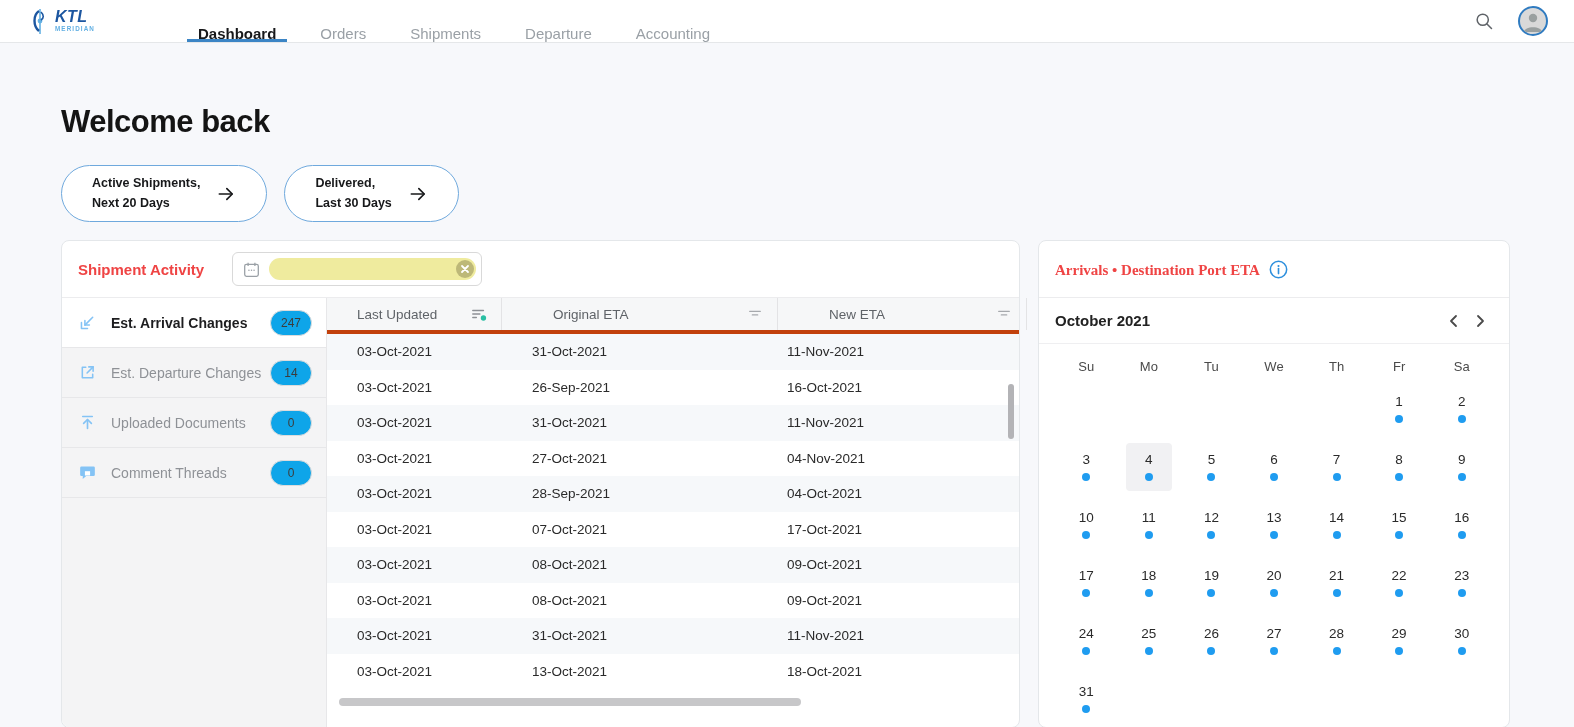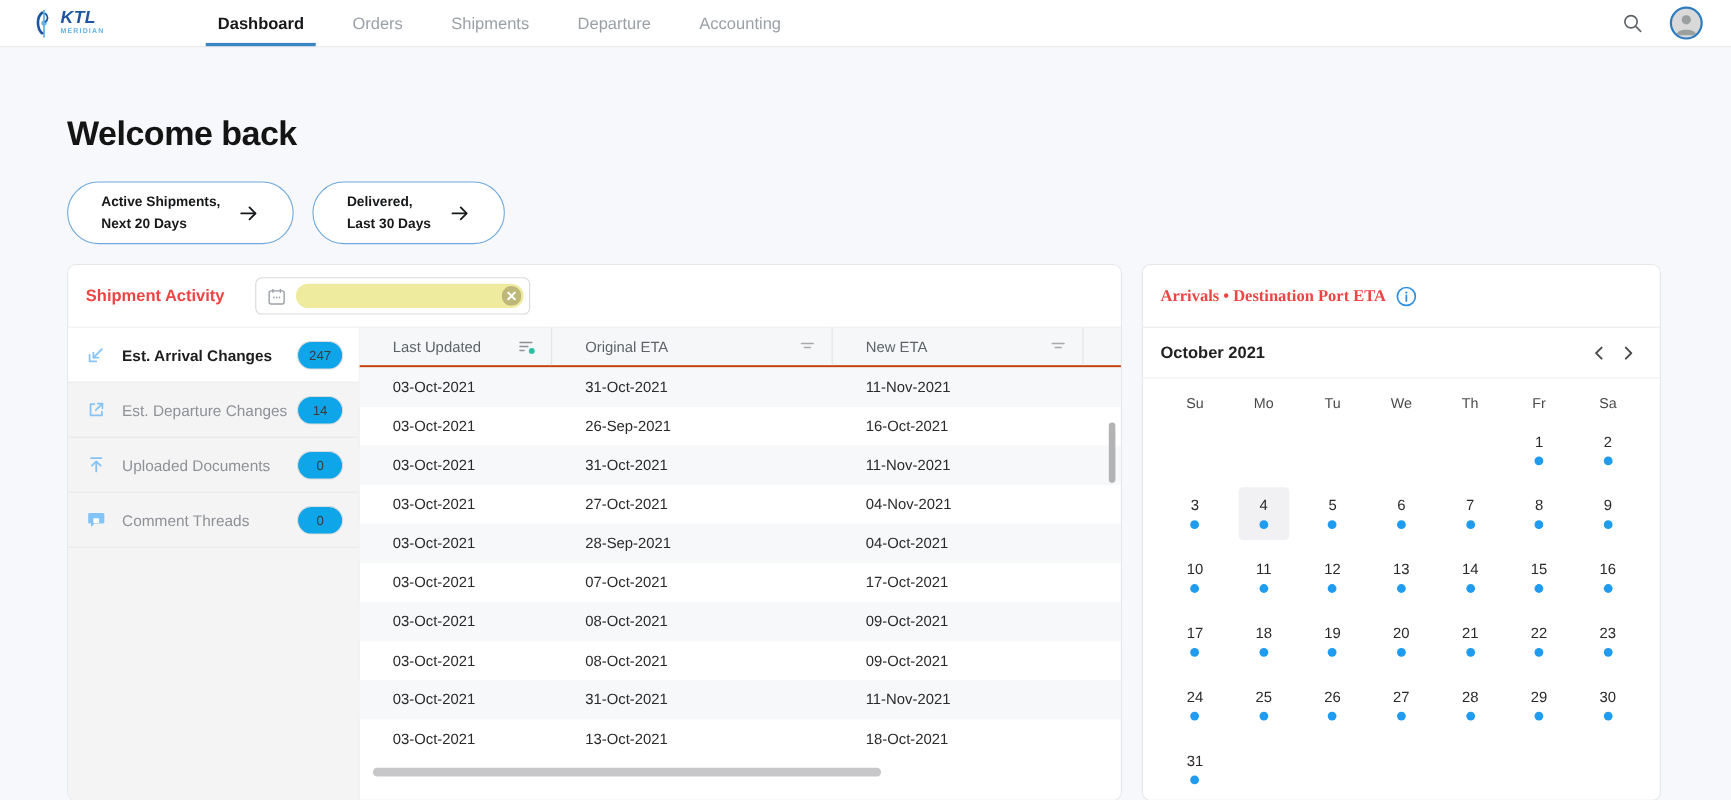--- a/index.html
+++ b/index.html
@@ -7,21 +7,21 @@
   body { font-family:"Liberation Sans", sans-serif; background:#f7f8fb; color:#17181a; }
   svg { display:block; }
 
   
   .topnav { height:43px; background:#fff; border-bottom:1px solid #e5e7e9; display:flex; align-items:center; padding:0 26px 0 30px; }
   .logo { display:flex; align-items:center; gap:5px; width:104px; }
   .logo-mark { width:20px; height:27px; }
   .logo-text { line-height:1; }
   .logo-ktl { font-size:16px; font-weight:bold; font-style:italic; color:#1c56a0; letter-spacing:.4px; }
   .logo-sub { font-size:6.3px; font-weight:bold; color:#63b0e3; letter-spacing:1.1px; margin-top:1px; }
-  .nav-items { display:flex; height:100%; margin-left:42px; }
+  .nav-items { display:flex; height:100%; margin-left:42px;align-items:flex-end; }
   .nav-item { position:relative; display:flex; align-items:center; padding:0 22px; font-size:15px; color:#9aa0a6; cursor:pointer; white-space:nowrap; }
   .nav-item.active { color:#17181a; font-weight:bold; }
   .nav-underline { position:absolute; left:11px; right:11px; bottom:0; height:3px; background:#3c85c5; }
   .nav-right { margin-left:auto; display:flex; align-items:center; gap:24px; }
   .search-btn { width:20px; height:20px; cursor:pointer; }
   .avatar { width:30px; height:30px; border-radius:50%; border:2px solid #2f7bc0; background:#d9d9d9; overflow:hidden; cursor:pointer; }
 
   
   main { padding:0 64px 0 61px; }
   .page-title { font-size:31px; font-weight:800; letter-spacing:-.5px; color:#141414; margin-top:61px; }
@@ -46,21 +46,21 @@
   .side { width:265px; min-width:265px; border-right:1px solid #e7e7e9; background:#f4f4f5; display:flex; flex-direction:column; border-bottom-left-radius:8px; }
   .side-item { height:50px; min-height:50px; display:flex; align-items:center; padding:0 14px 0 16px; border-bottom:1px solid #e7e7e9; background:#f4f4f5; cursor:pointer; }
   .side-item.active { background:#fff; }
   .side-icon { width:19px; height:19px; margin-right:14px; }
   .side-label { font-size:14px; color:#8e9196; flex:1; }
   .side-item.active .side-label { color:#1d1d1f; font-weight:bold; }
   .badge { min-width:42px; height:26px; border:1px solid #dcdcdc; border-radius:14px; background:#0ea5e9; display:flex; align-items:center; justify-content:center; font-size:12px; color:#3c3c3c; padding:0 10px; }
   .side-fill { flex:1; background:#f4f4f5; border-bottom-left-radius:8px; }
 
   .table-area { flex:1; min-width:0; position:relative; display:flex; flex-direction:column; }
-  .t-head { height:36px; min-height:36px; background:#f6f7f8; display:flex; border-bottom:2px solid #c2410c; padding-right:16px; }
+  .t-head { height:36px; min-height:36px; background:#f6f7f8; display:flex; border-bottom:4px solid #c2410c; padding-right:16px;gap:21px; }
   .t-hcell { display:flex; align-items:center; justify-content:space-between; padding:0 14px 0 30px; font-size:13.5px; color:#5f6368; border-right:1px solid #e3e3e5; }
   .t-hstub { flex:1; }
   .f-ico { width:16px; height:16px; cursor:pointer; }
   .t-row { height:35.5px; min-height:35.5px; display:flex; align-items:center; font-size:13.5px; color:#2a2a2a; padding-right:16px; }
   .t-row.alt { background:#f6f8fa; }
   .t-cell { padding-left:30px; white-space:nowrap; overflow:hidden; }
   .c0 { width:175px; min-width:175px; } .c1 { width:255px; min-width:255px; } .c2 { width:228px; min-width:228px; }
   .vscroll-thumb { position:absolute; top:86px; right:5px; width:6px; height:55px; background:#b3b3b6; border-radius:3px; cursor:pointer; }
   .hscroll { height:40px; min-height:40px; padding:9px 0 0 12px; }
   .hscroll-thumb { width:68%; height:8px; background:#c7c7c9; border-radius:4px; cursor:pointer; }

